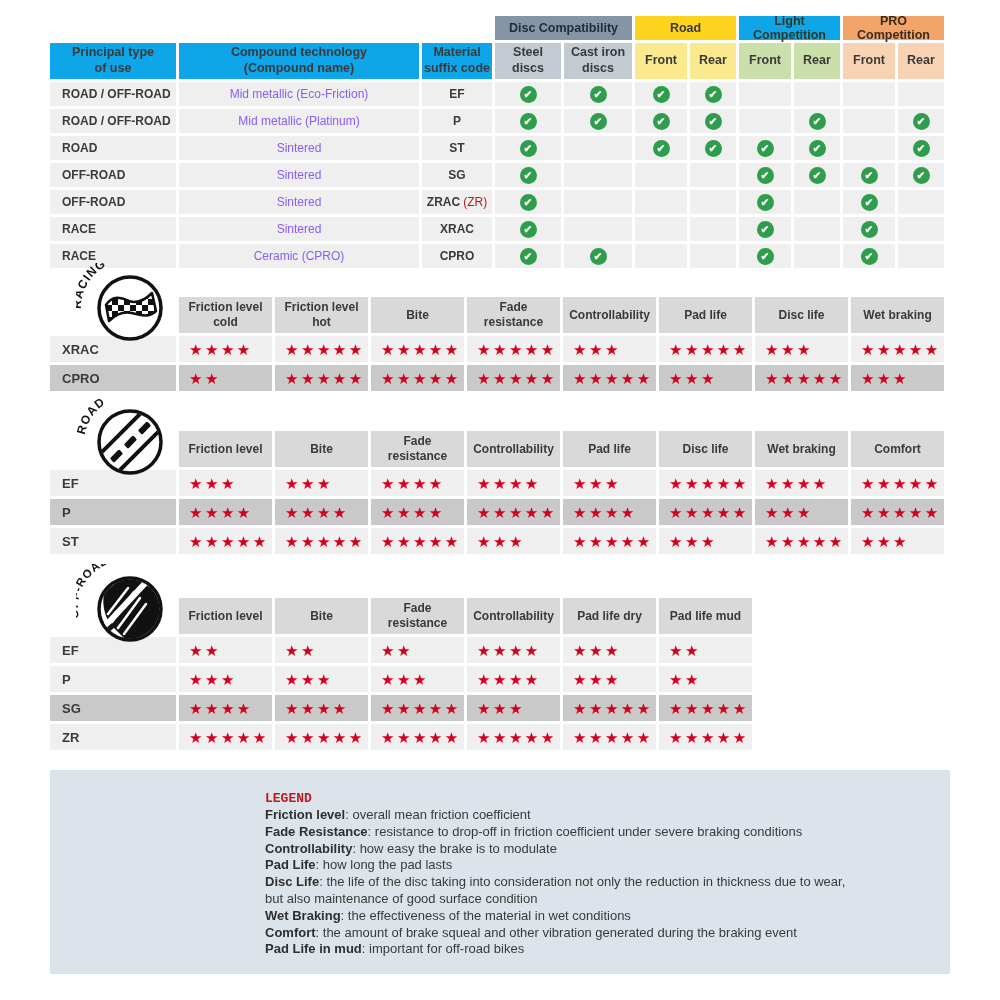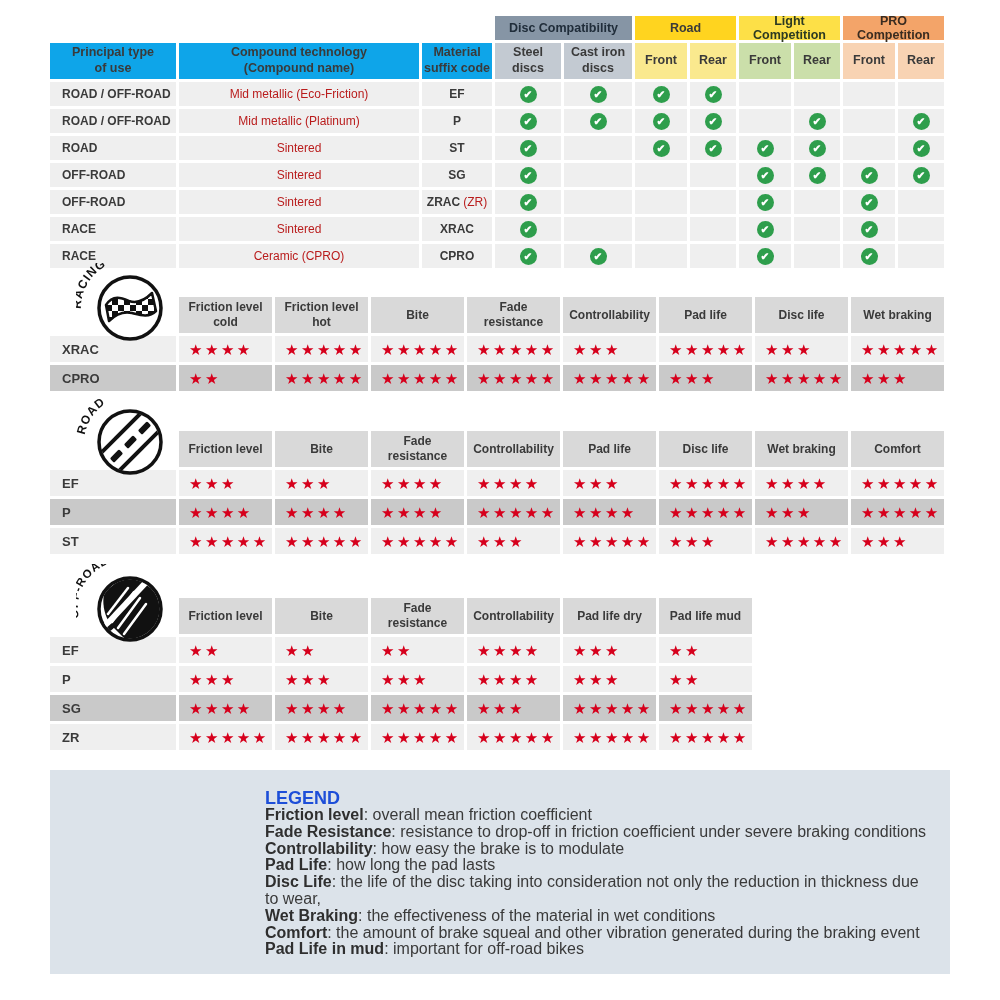--- a/index.html
+++ b/index.html
@@ -16,31 +16,31 @@
     grid-template-columns:126px 240px 70px 66px 68px 52px 46px 52px 46px 52px 46px;
     grid-template-rows:24px 36px repeat(7,24px);
     gap:3px;
     width:740px;
   }
   .cell{display:flex;align-items:center;justify-content:center;text-align:center;}
   .gcell{font-size:12.5px;font-weight:700;}
   .gspacer{background:transparent;grid-column:span 3;}
   .g-disc{background:#8695a5;color:#202d3a;grid-column:span 2;}
   .g-road{background:#ffd41f;color:#3a3a3a;grid-column:span 2;}
-  .g-light{background:#fde047;color:#2c3a22;grid-column:span 2;}
+  .g-light{background:#0ea5e9;color:#2c3a22;grid-column:span 2;}
   .g-pro{background:#f3a469;color:#3a2c20;grid-column:span 2;}
   .head{font-size:12.5px;font-weight:700;white-space:pre-line;line-height:1.25;}
   .h-gray{background:#0ea5e9;}
   .h-steel{background:#c3cad2;}
   .h-roadc{background:#fae98e;}
   .h-lightc{background:#cbdfaa;}
   .h-proc{background:#f8d3b3;}
   .row{background:#efefef;font-size:12px;}
   .use{justify-content:flex-start;padding-left:12px;text-align:right;font-weight:700;}
-  .comp{font-weight:400;color:#b91c1c;}
+  .comp{font-weight:400;color:#8b5cf6;}
   .suf{font-weight:700;}
   .suf .note{color:#b91c1c;margin-left:3px;font-weight:400;}
   .chk{
     width:17px;height:17px;border-radius:50%;background:#2e9e4c;color:#fff;
     font-size:10.5px;font-weight:700;display:flex;align-items:center;justify-content:center;
     line-height:1;
   }
 
   
   .rsec{position:relative;}
@@ -58,22 +58,22 @@
   .rgrid .dark{background:#c9c9c9;}
   .icon-wrap{position:absolute;left:26px;top:-34px;width:100px;height:80px;}
   .icon-wrap svg{display:block;}
   .arc-label{font-size:12px;font-weight:700;letter-spacing:1px;fill:#111;}
 
   
   .legend{
     margin-top:20px;width:900px;height:204px;box-sizing:border-box;
     background:#dce3ea;padding:20px 20px 0 215px;overflow:hidden;
   }
-  .legend-title{color:#1d4ed8;font-weight:700;font-size:18px;line-height:17px;}
-  .lline{font-size:16px;line-height:16.8px;color:#3a3a3a;}
+  .legend-title{color:#b91c1c;font-weight:700;font-size:13px;line-height:17px;font-family:Liberation Mono, monospace;}
+  .lline{font-size:13px;line-height:16.8px;color:#3a3a3a;}
   .lline b{font-weight:700;color:#2f2f2f;}
 </style>
 </head>
 <body>
 
 <div class="content">
 
   <div class="cgrid">
     <div class="cell gcell gspacer"></div>
     <div class="cell gcell g-disc">Disc Compatibility</div>
@@ -426,19 +426,20 @@
   </div>
 
   <div class="legend">
     <div class="legend-title">LEGEND</div>
     <div>
         <div class="lline"><b>Friction level</b>: <span>overall mean friction coefficient</span></div>
         <div class="lline"><b>Fade Resistance</b>: <span>resistance to drop-off in friction coefficient under severe braking conditions</span></div>
         <div class="lline"><b>Controllability</b>: <span>how easy the brake is to modulate</span></div>
         <div class="lline"><b>Pad Life</b>: <span>how long the pad lasts</span></div>
         <div class="lline"><b>Disc Life</b>: <span>the life of the disc taking into consideration not only the reduction in thickness due to wear,</span></div>
+        <div class="lline"><span>but also maintenance of good surface condition</span></div>
         <div class="lline"><b>Wet Braking</b>: <span>the effectiveness of the material in wet conditions</span></div>
         <div class="lline"><b>Comfort</b>: <span>the amount of brake squeal and other vibration generated during the braking event</span></div>
         <div class="lline"><b>Pad Life in mud</b>: <span>important for off-road bikes</span></div>
       </div>
   </div>
 
 </div>
 
 </body></html>

